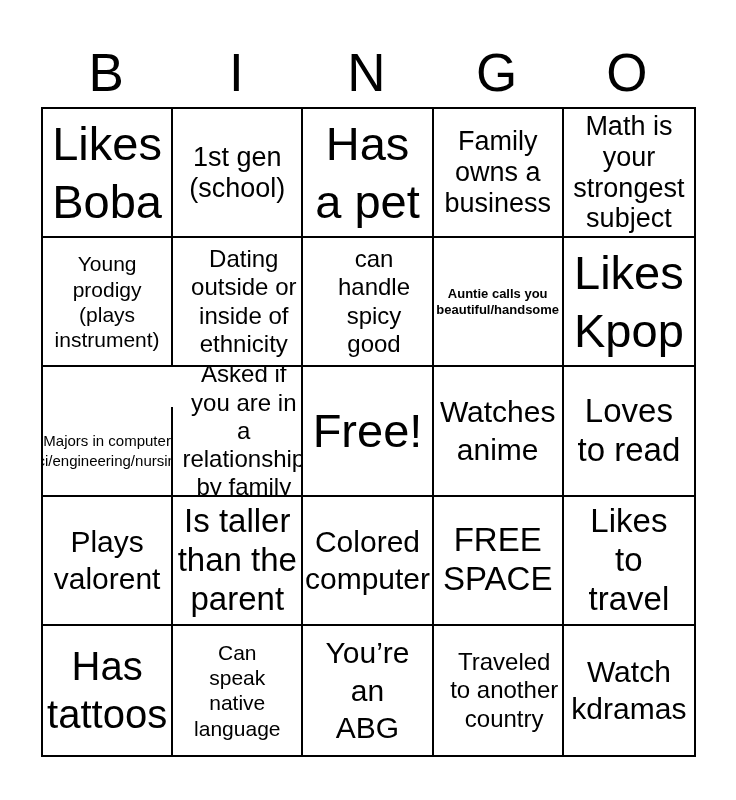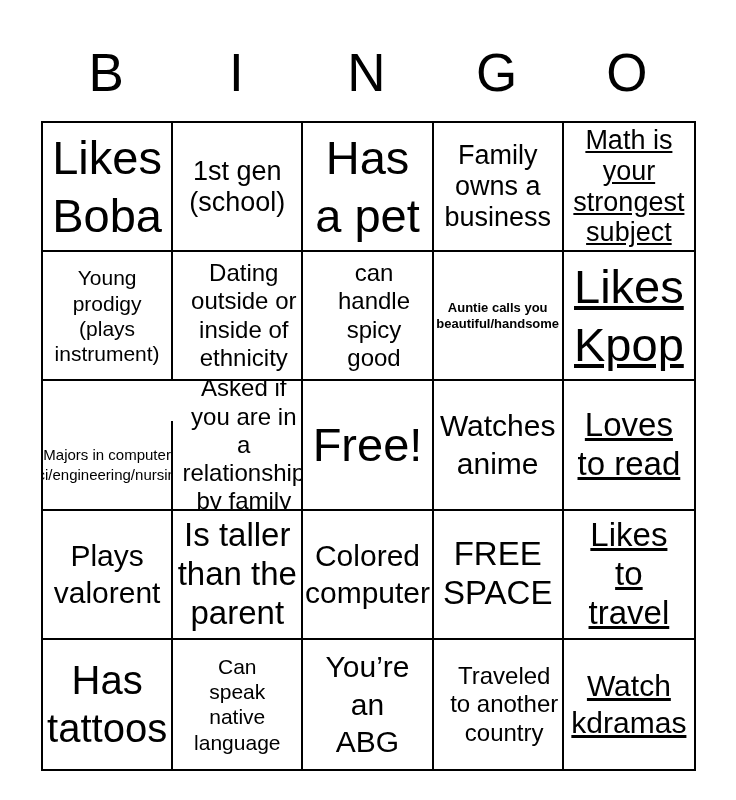--- a/index.html
+++ b/index.html
@@ -29,21 +29,21 @@
     line-height: 1;
     font-weight: 400;
     color: #000000;
   }
   .title span {
     text-align: center;
   }
   .board {
     position: absolute;
     left: 41px;
-    top: 121px;
+    top: 107px;
     width: 651px;
     height: 646px;
     border: 2px solid #000000;
     display: grid;
     grid-template-columns: repeat(5, 1fr);
     grid-template-rows: repeat(5, 1fr);
     background: #ffffff;
   }
   .cell {
     border-right: 2px solid #000000;
@@ -52,21 +52,21 @@
     align-items: center;
     justify-content: center;
     text-align: center;
     white-space: pre-line;
     line-height: 1.15;
     padding: 1px;
     box-sizing: border-box;
     overflow: hidden;
     color: #000000;
   }
-  .cell:nth-child(5n) { border-right: none; text-decoration: underline; }
+  .cell:nth-child(5n) { border-right: none; }
   .cell:nth-child(n+21) { border-bottom: none; }
 
   .cell[data-size="xxl"]  { font-size: 47px; line-height: 1.22; }
   .cell[data-size="xl"]   { font-size: 40px; line-height: 1.22; }
   .cell[data-size="lg"]   { font-size: 33px; line-height: 1.18; }
   .cell[data-size="ml"]   { font-size: 30px; line-height: 1.25; }
   .cell[data-size="md"]   { font-size: 27px; line-height: 1.14; }
   .cell[data-size="sm"]   { font-size: 24px; line-height: 1.18; padding-left: 14px; }
   .cell[data-size="xs"]   { font-size: 21px; line-height: 1.2; }
   .cell[data-size="xxs"]  { font-size: 13px; line-height: 1.25; font-weight: bold; }

